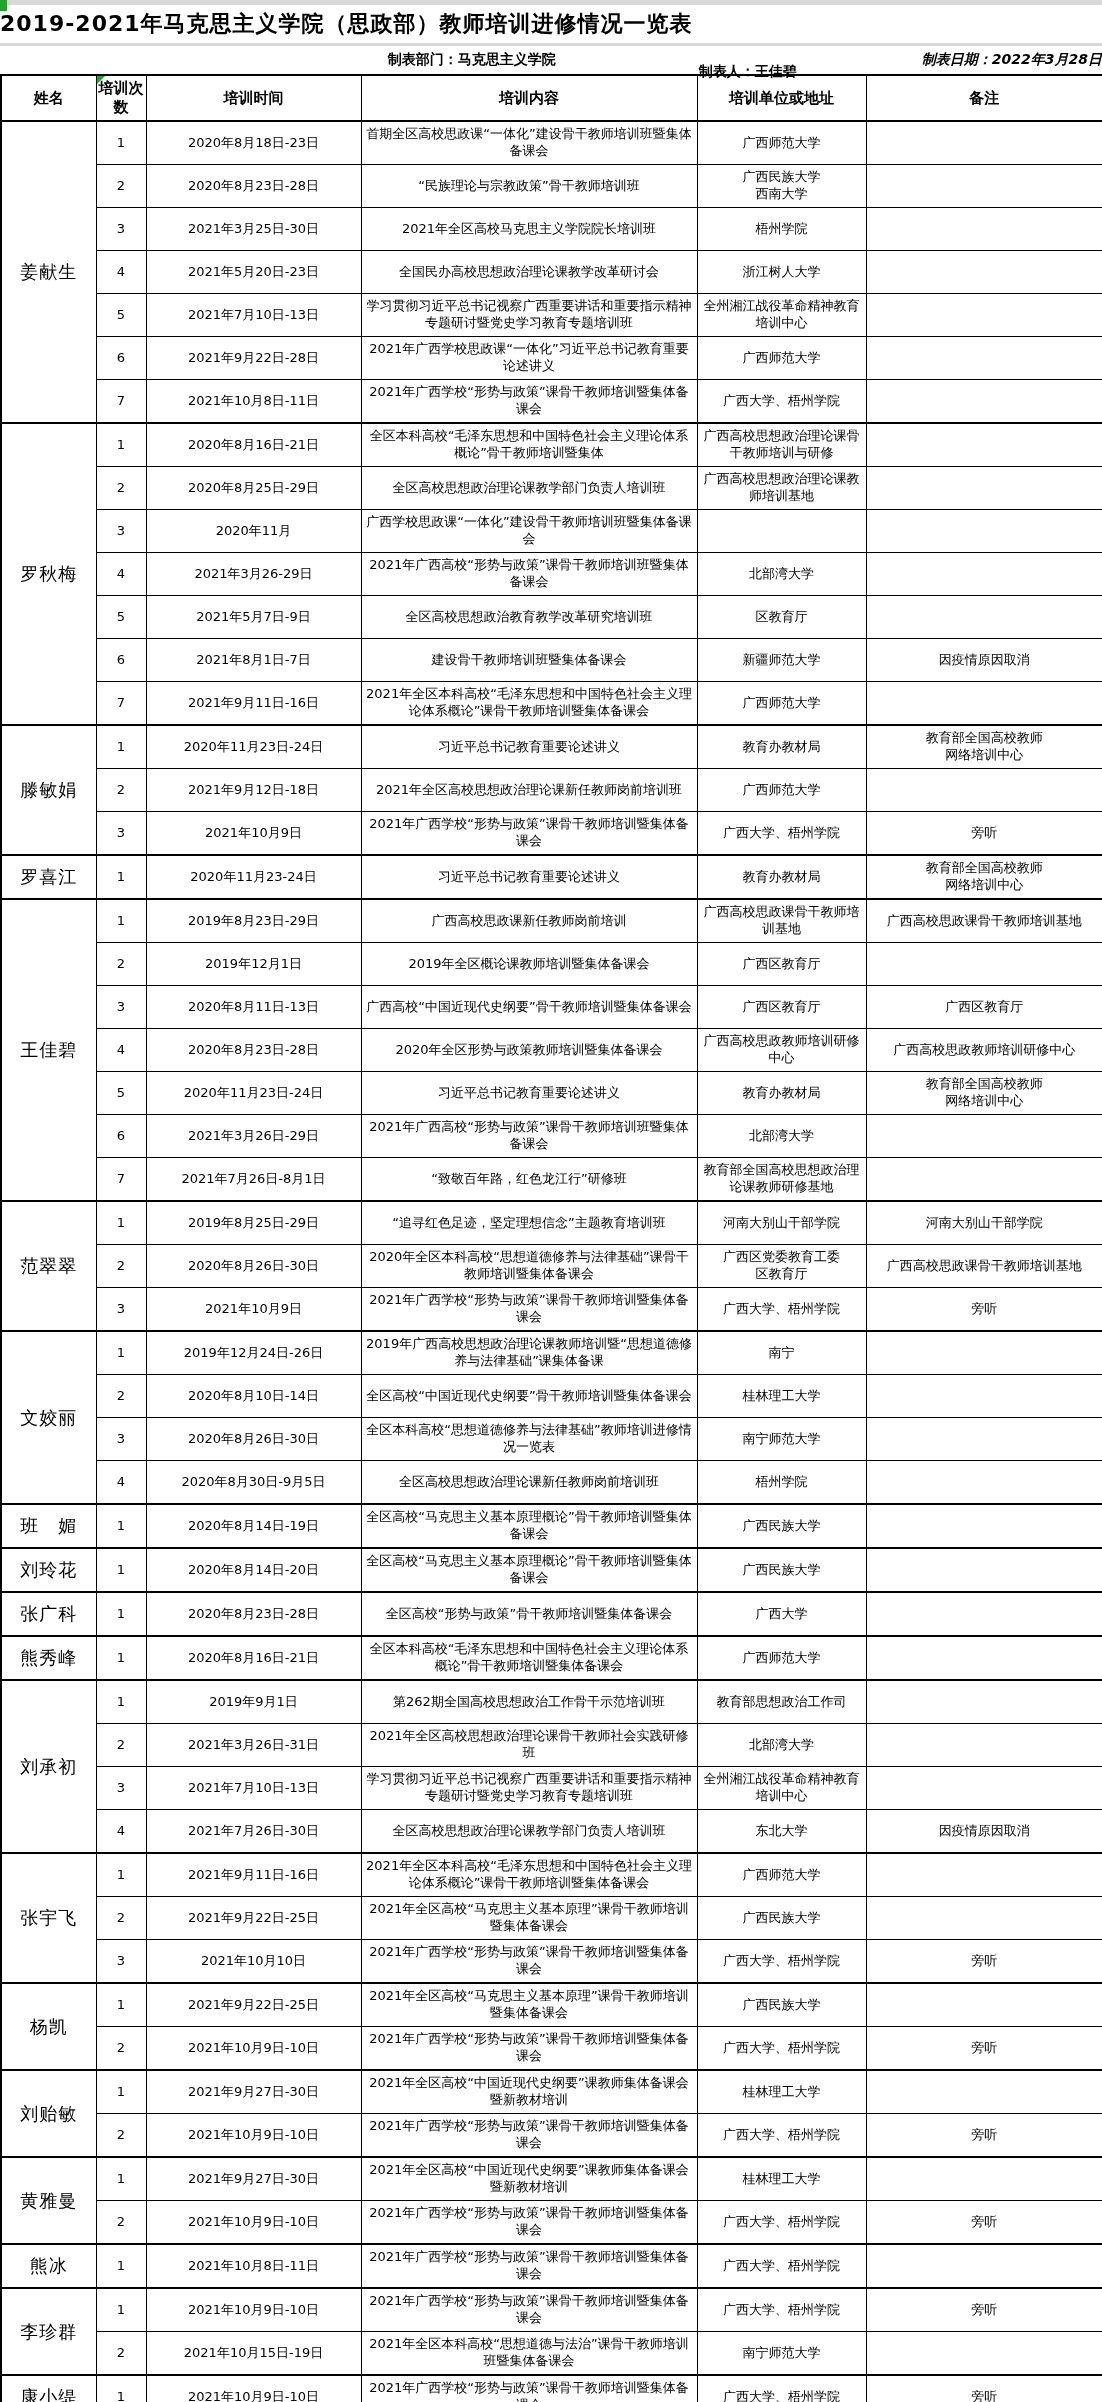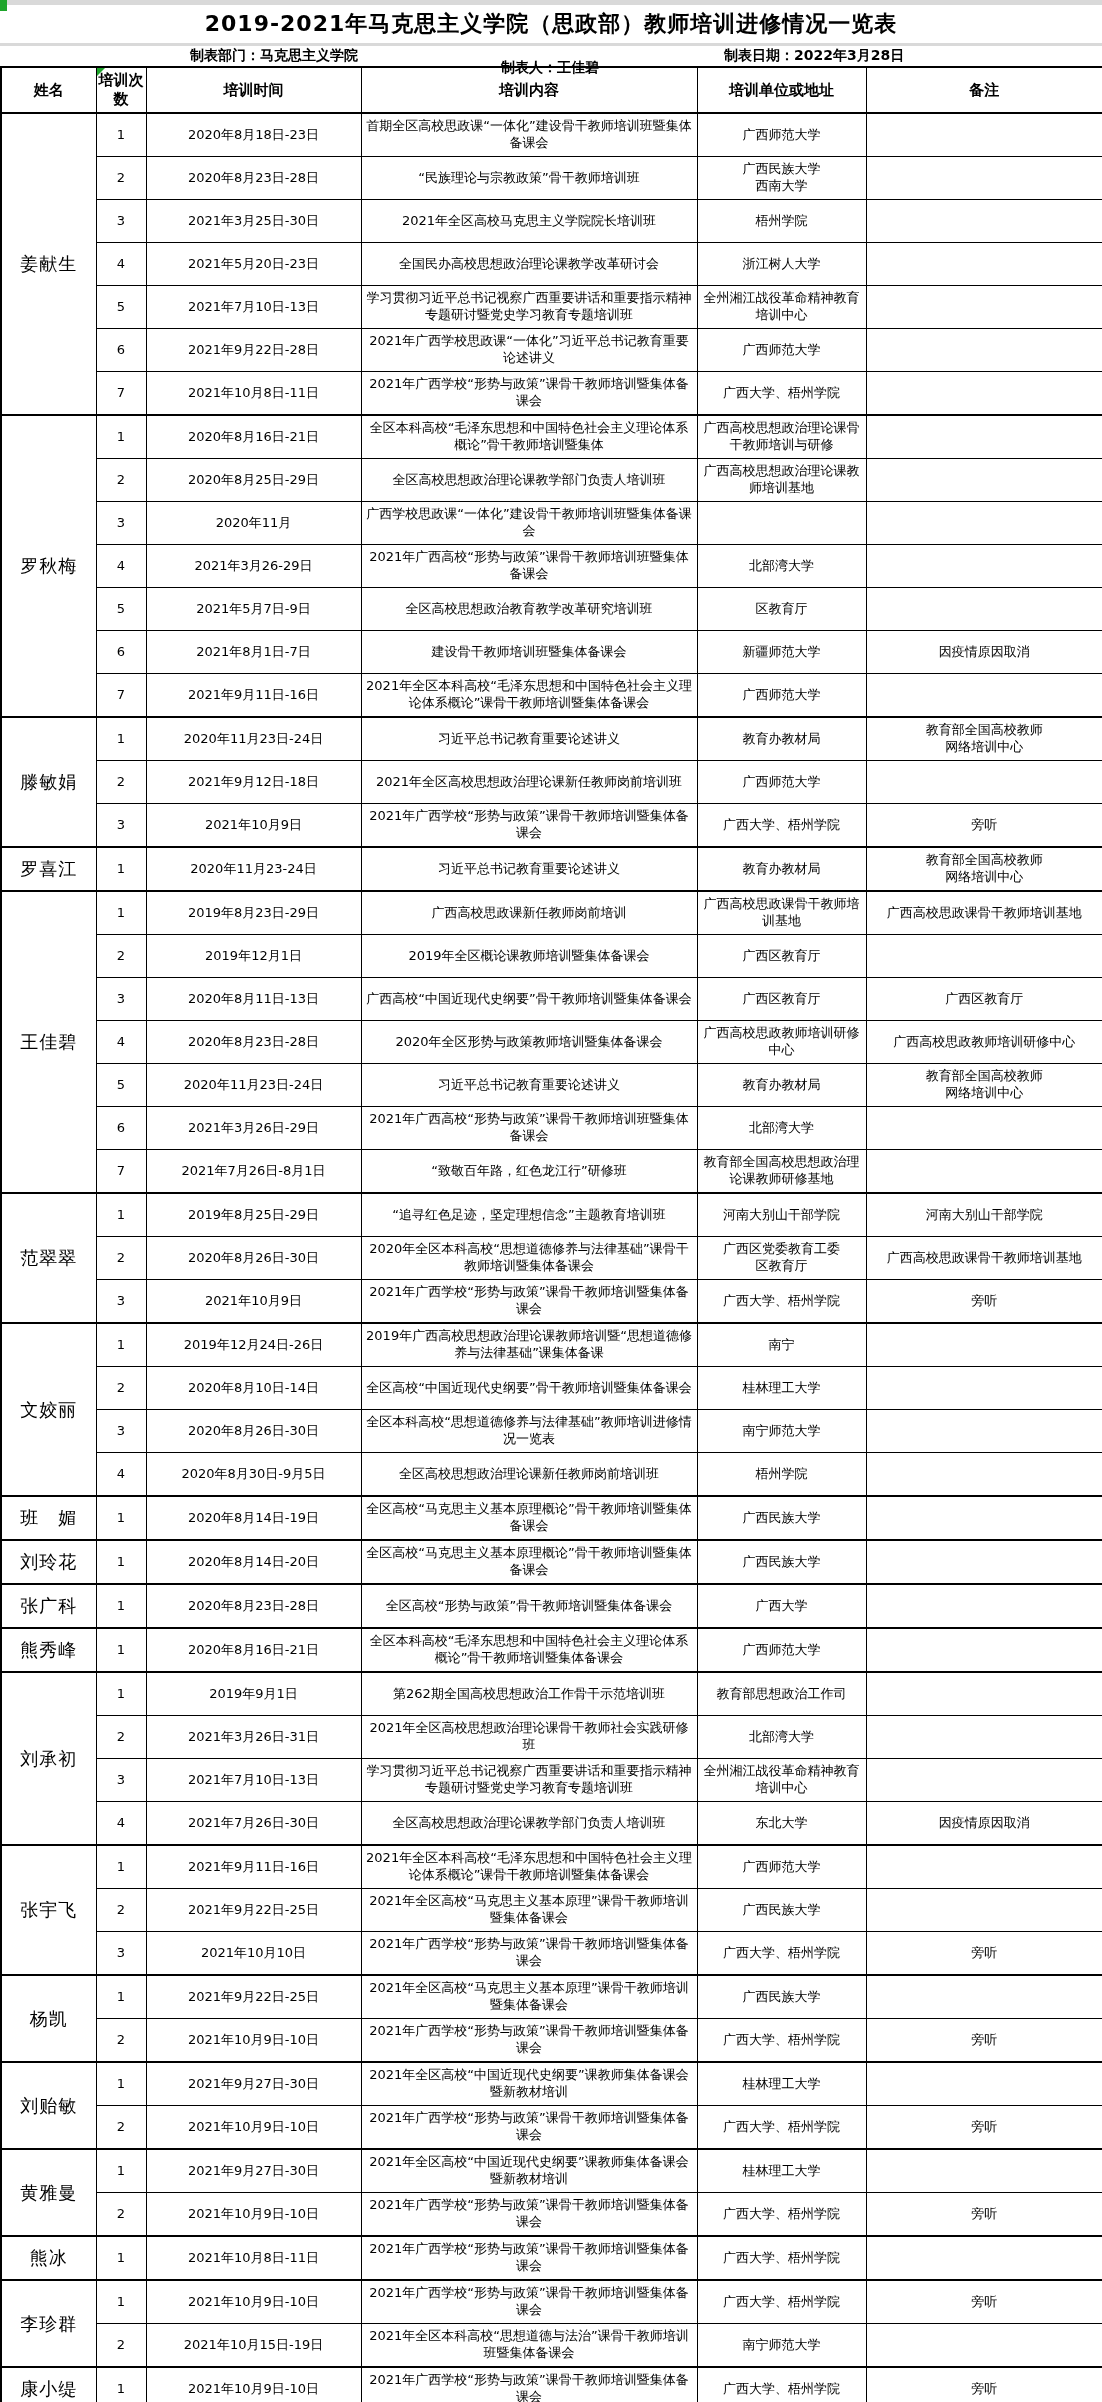--- a/index.html
+++ b/index.html
@@ -1,25 +1,25 @@
 <!DOCTYPE html>
 <html><head>
 <meta charset="utf-8">
 <style>
   html,body { margin:0; padding:0; background:#fff; }
   body { width:1102px; font-family:"DejaVu Sans","Liberation Sans",sans-serif; color:#000; }
   .top-strip { height:5px; background:#d9d9d9; }
   .divider-strip { height:3px; background:#d9d9d9; }
   .corner-artifact { position:absolute; left:0; top:0; width:7px; height:11px; background:#1ea52b; }
-  .title-row { height:38px; display:flex; align-items:center; justify-content:center; }
+  .title-row { height:38px; display:flex; align-items:center; justify-content:flex-start; }
   .title-row h1 { margin:0; font-size:22px; font-weight:bold; letter-spacing:1px; }
-  .meta-row { height:20px; display:flex; align-items:center; font-size:14px; font-weight:bold; }
+  .meta-row { height:28px; display:flex; align-items:center; font-size:14px; font-weight:bold;justify-content:flex-end; }
   .meta-dept { margin-left:190px; }
   .meta-maker { margin-left:143px;margin-top:23px; }
-  .meta-date { margin-left:125px; }
+  .meta-date { margin-left:125px;font-style:italic; }
   table { border-collapse:collapse; width:1102px; table-layout:fixed; border:2px solid #000; }
   th, td { border:1px solid #000; text-align:center; vertical-align:middle; padding:2px 2px; overflow:hidden; }
   th { font-size:15px; font-weight:bold; height:40px; position:relative; }
   th .hdr-triangle { position:absolute; left:0; top:0; width:0; height:0;
        border-top:8px solid #1ea52b; border-right:8px solid transparent; }
   td { font-size:13px; line-height:1.28; height:38px; white-space:pre-line; }
   td.name-cell { font-size:18px; letter-spacing:1px; }
   tr.group-start td { border-top:2px solid #000; }
   thead th { border-bottom:2px solid #000; }
 </style>

